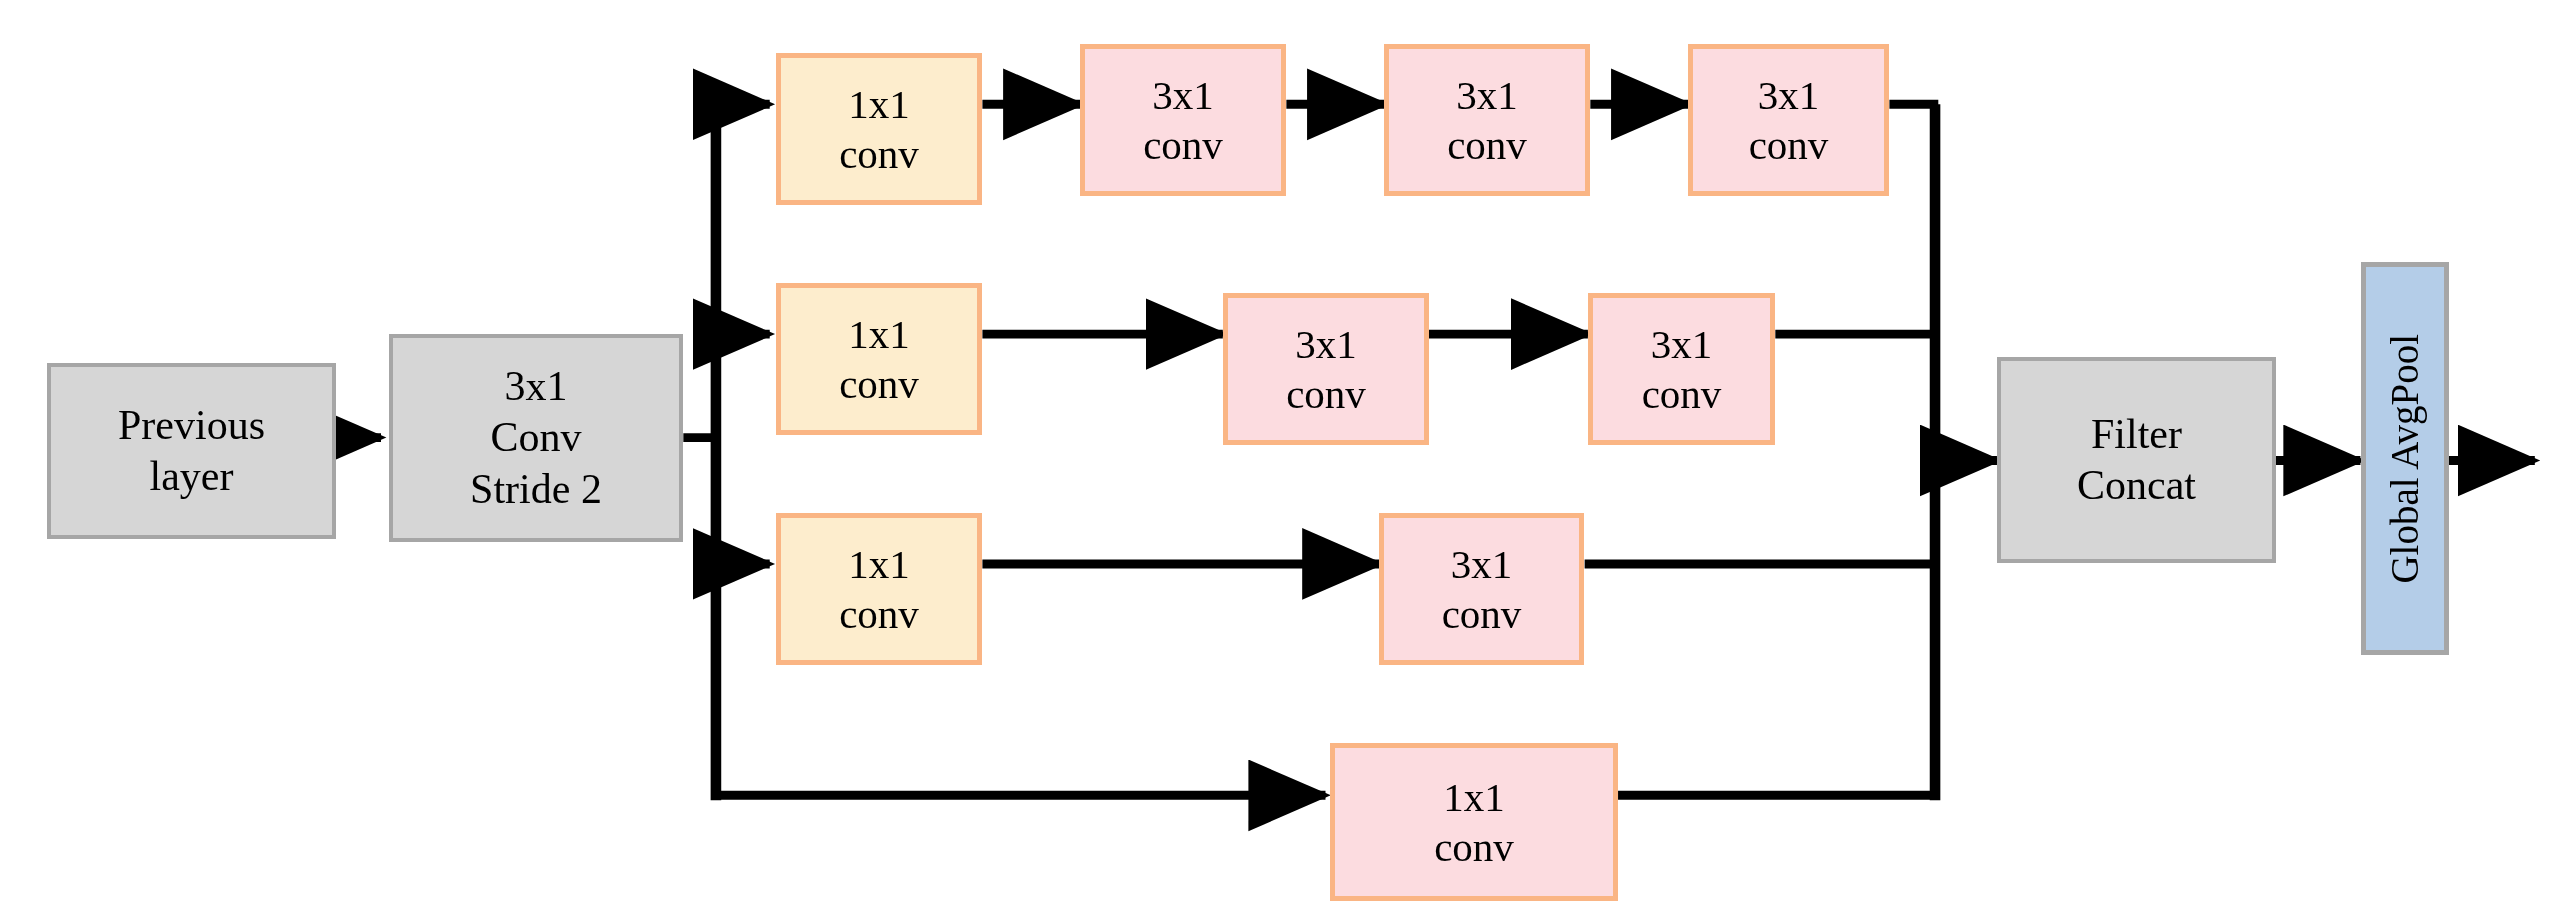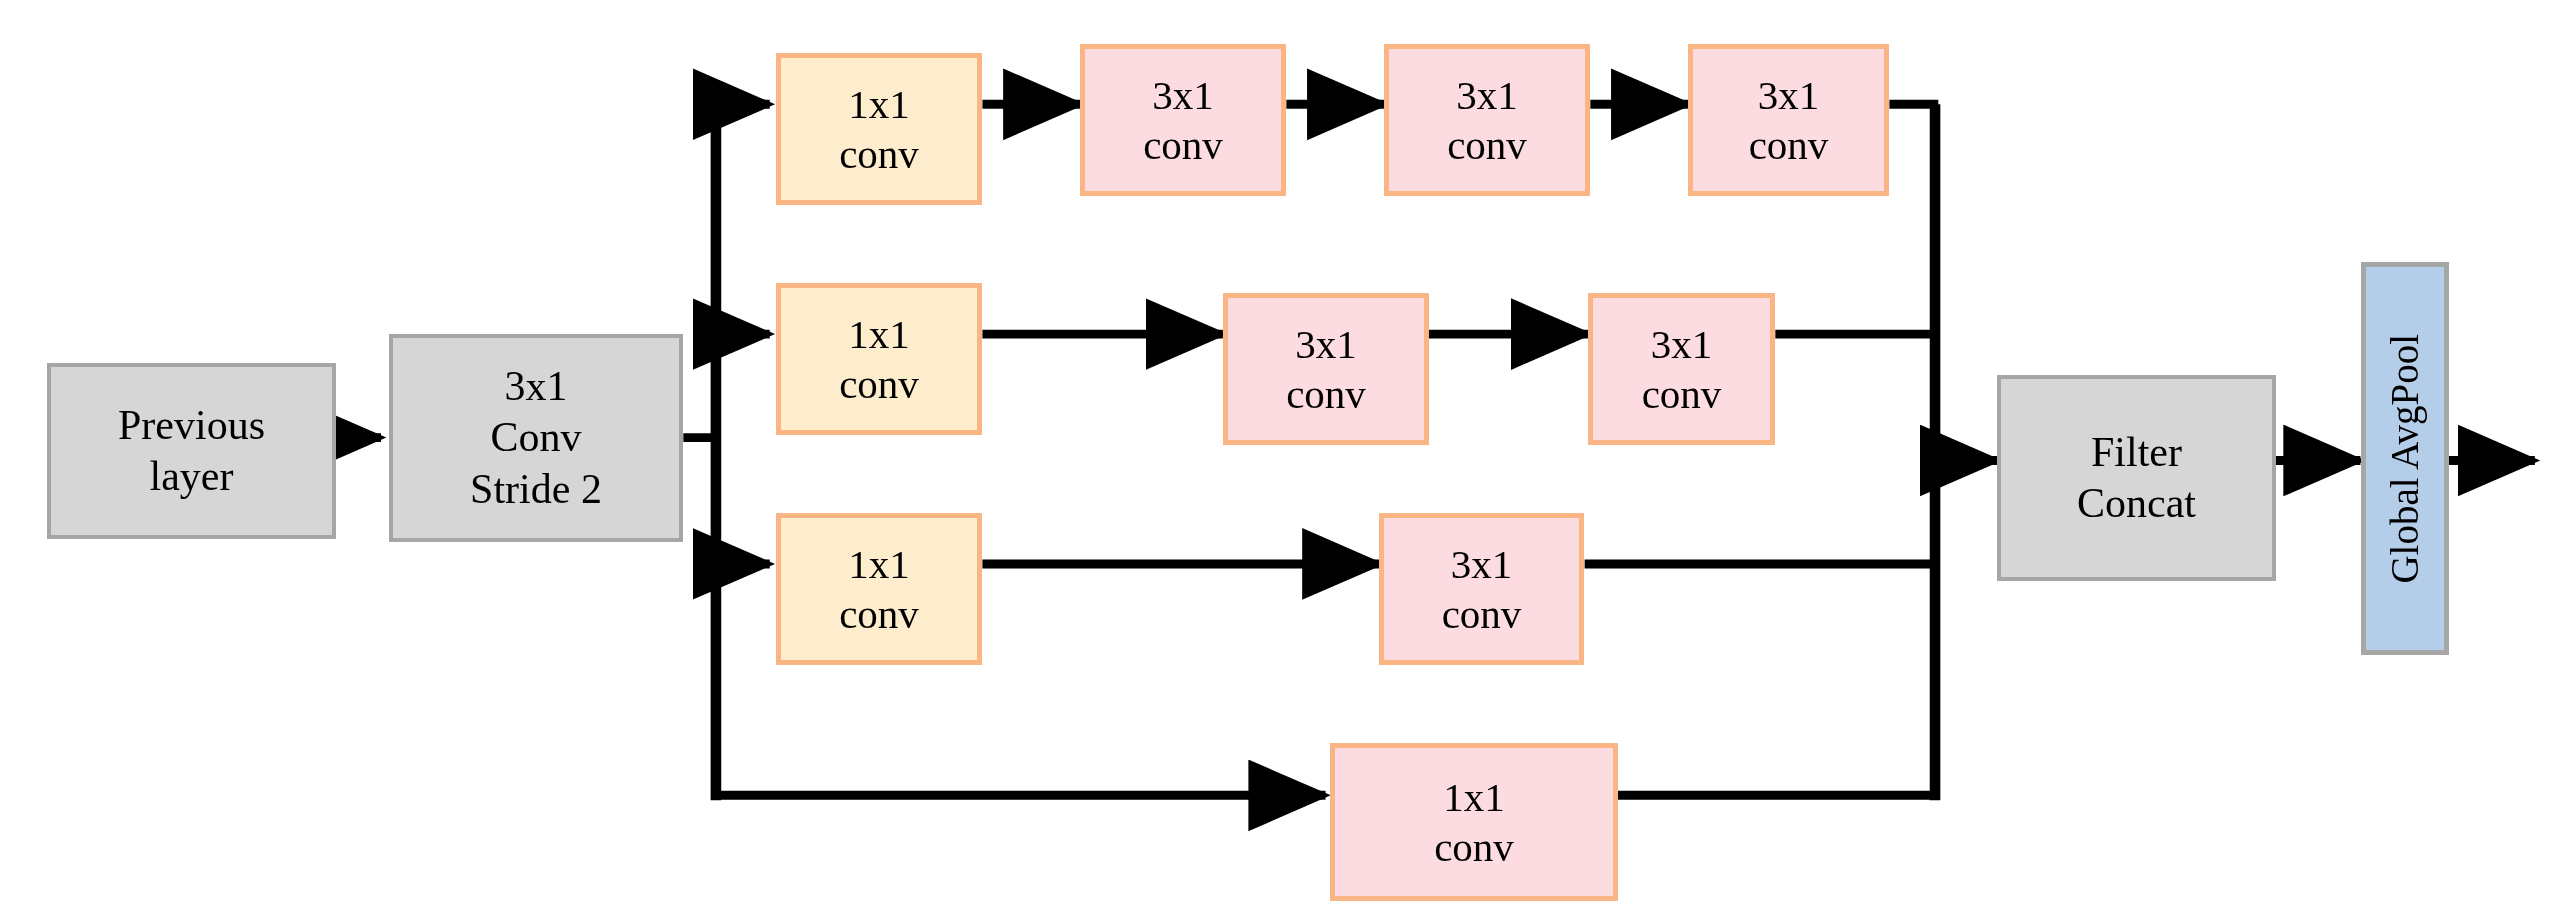--- a/index.html
+++ b/index.html
@@ -146,21 +146,21 @@
 
   <div class="node node-yellow fs-50" style="left:776px; top:489px; width:206px; height:152px;">1x1
 conv</div>
 
   <div class="node node-pink fs-50" style="left:1379px; top:489px; width:205px; height:152px;">3x1
 conv</div>
 
   <div class="node node-pink fs-50" style="left:1330px; top:719px; width:288px; height:158px;">1x1
 conv</div>
 
-  <div class="node node-gray fs-52" style="left:1997px; top:357px; width:279px; height:206px;margin-top:18px;">Filter
+  <div class="node node-gray fs-52" style="left:1997px; top:357px; width:279px; height:206px;">Filter
 Concat</div>
 
   <div class="node node-blue fs-48" style="left:2361px; top:262px; width:88px; height:393px;">
     <span class="vert-text">Global AvgPool</span>
   </div>
 
 </div>
 
 
 </body></html>

